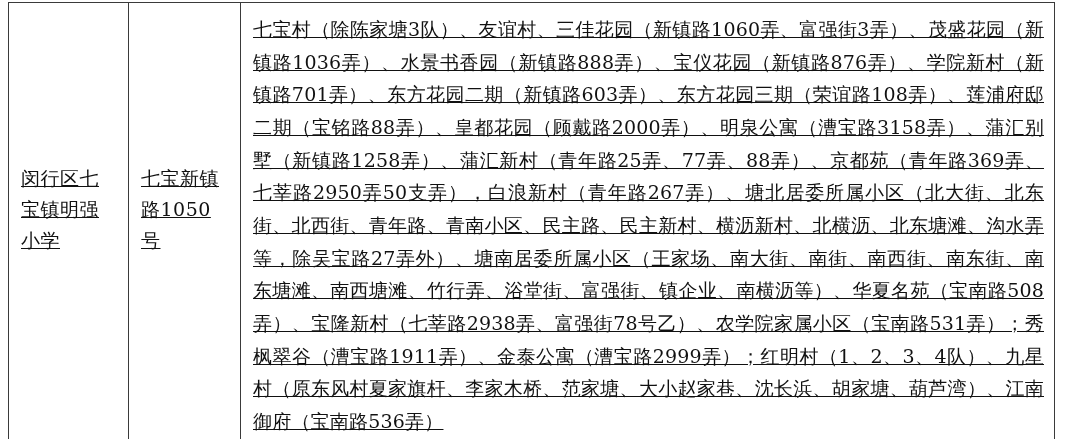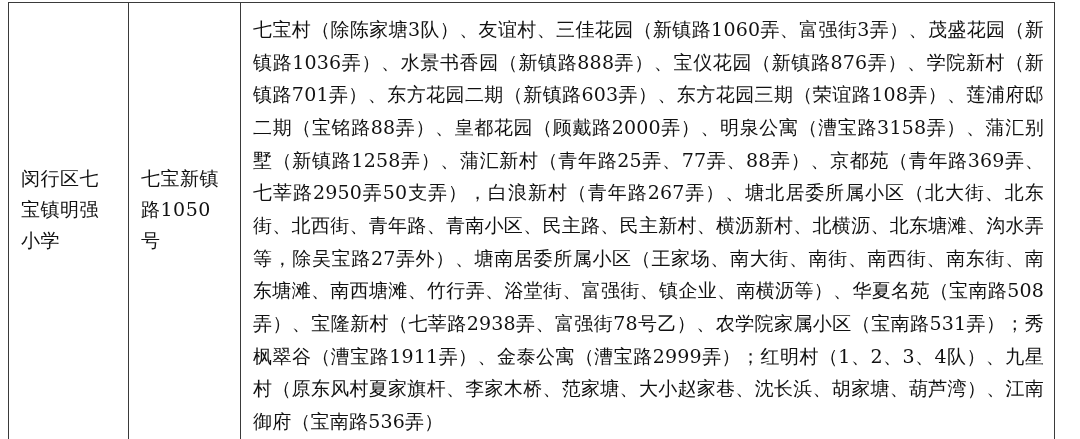--- a/index.html
+++ b/index.html
@@ -51,20 +51,21 @@
     line-height: 1.72;
     text-align: justify;
     text-justify: inter-ideograph;
     letter-spacing: 0.2px;
     padding-top: 8px;
   }
   .cell-inner {
     display: block;
     white-space: pre-wrap;
     word-break: break-all;
+    text-decoration: underline;
   }
   .school-inner {
     padding-top: 150px;
   }
   .address-inner {
     padding-top: 150px;
   }
 </style>
 </head>
 <body>

